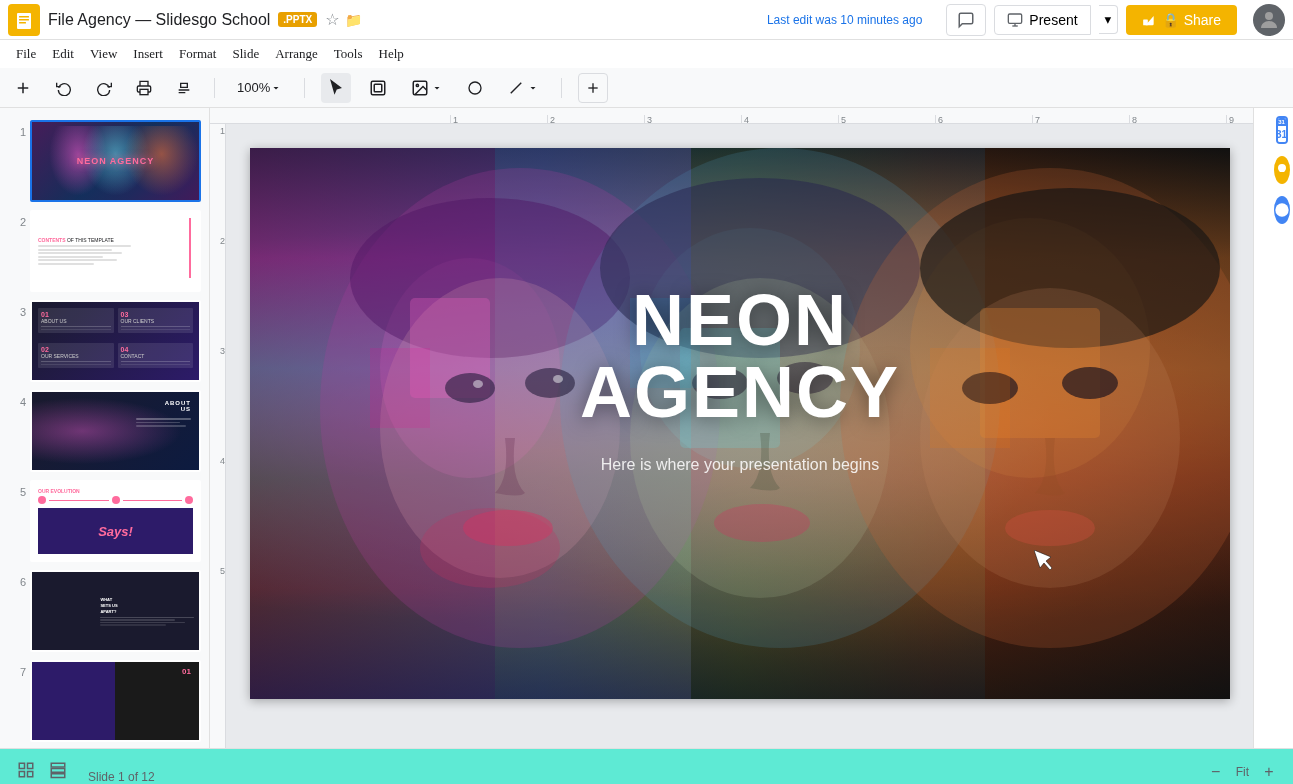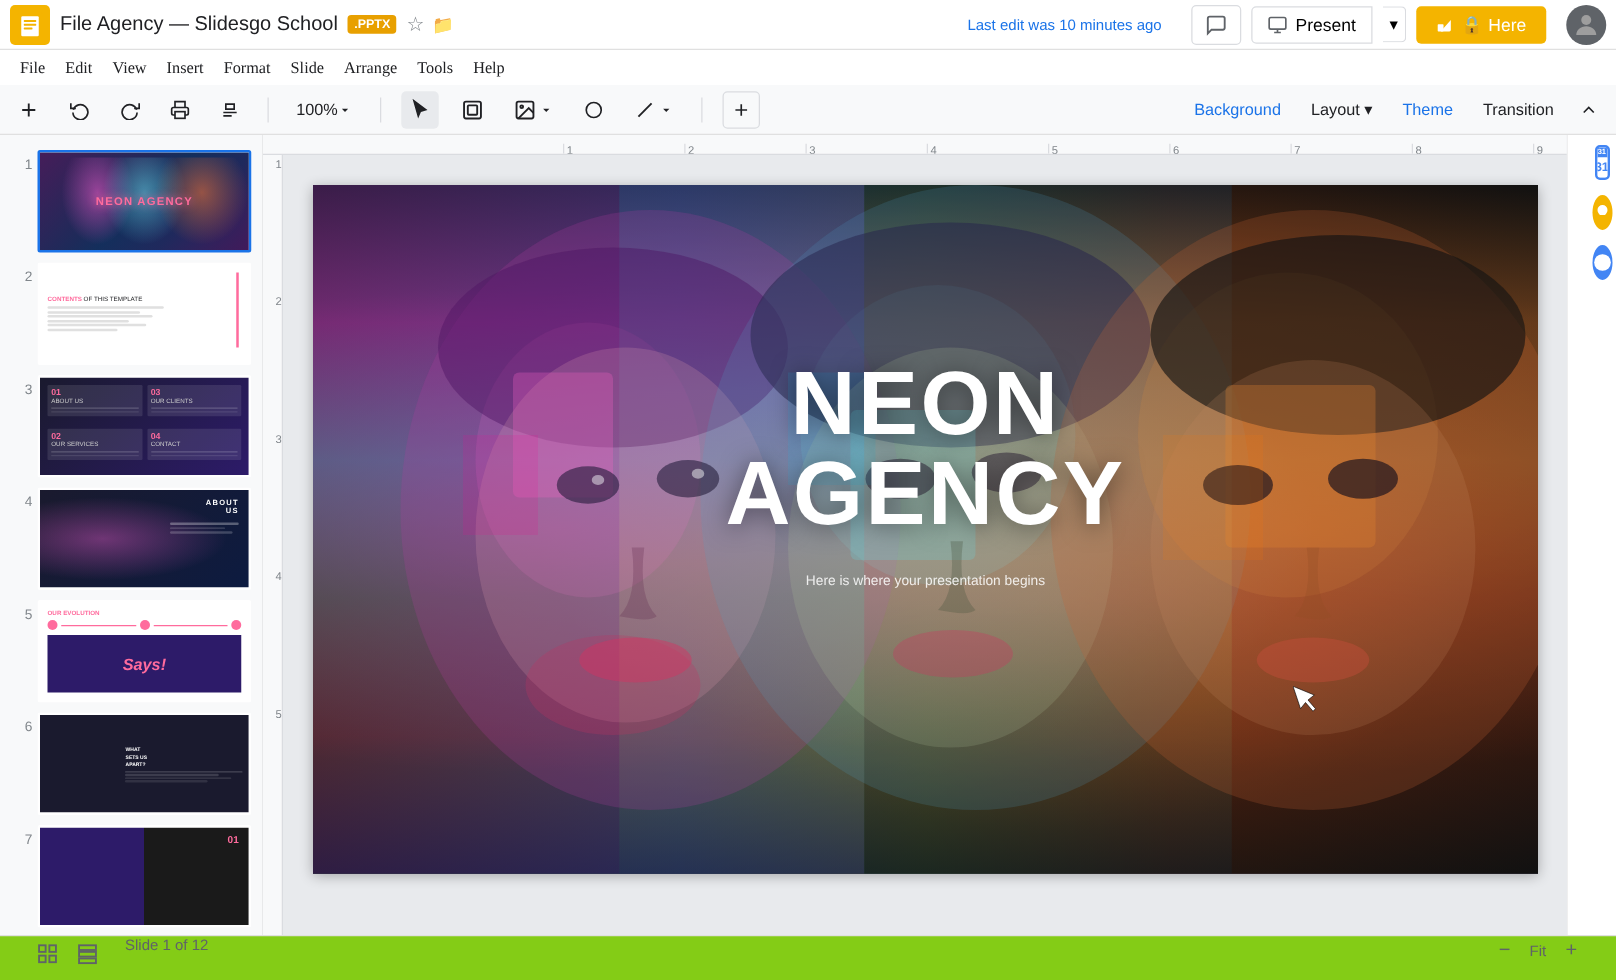--- a/index.html
+++ b/index.html
@@ -120,35 +120,35 @@
       text-align: center; z-index: 10;
     }
     .slide-title-main {
       font-size: 72px; font-weight: 900; color: #fff;
       text-transform: uppercase; letter-spacing: 2px;
       font-family: 'Arial Black', 'Arial', sans-serif;
       text-shadow: 0 2px 20px rgba(0,0,0,0.5);
       line-height: 1;
     }
     .slide-title-sub {
-      font-size: 11px; color: rgba(255,255,255,0.85); margin-top: 28px;
+      font-size: 16px; color: rgba(255,255,255,0.85); margin-top: 28px;
       font-weight: 400;
     }
 
     
     .right-sidebar {
       width: 40px; background: #fff; border-left: 1px solid #e0e0e0;
       display: flex; flex-direction: column; align-items: center; padding: 8px 0; gap: 12px; flex-shrink: 0;
     }
     .sidebar-icon { width: 28px; height: 28px; display: flex; align-items: center; justify-content: center; cursor: pointer; border-radius: 50%; padding-left: 16px; }
 
     
     .bottom-bar {
-      display: flex; align-items: flex-start; background: #84cc16; height: 36px; border-top: 1px solid #e0e0e0;
-      padding: 0 24px; flex-shrink: 0; font-size: 13px; color: #202124;
+      display: flex; align-items: flex-end; background: #5eead4; height: 36px; border-top: 1px solid #e0e0e0;
+      padding: 0 12px; flex-shrink: 0; font-size: 13px; color: #202124;
     }
     .view-icons { display: flex; gap: 4px; margin-right: 8px; }
     .view-icon { width: 28px; height: 28px; display: flex; align-items: center; justify-content: center; cursor: pointer; border-radius: 4px; }
     .slide-count { font-size: 12px; color: #5f6368; margin-left: 8px; }
     .zoom-controls { margin-left: auto; display: flex; align-items: center; gap: 8px; font-size: 12px; color: #5f6368; }
     .zoom-btn { border: none; background: transparent; cursor: pointer; font-size: 16px; color: #5f6368; display: flex; align-items: center; justify-content: center; width: 24px; height: 24px; border-radius: 4px; }
 
     
     .slide-panel::-webkit-scrollbar { width: 6px; }
     .slide-panel::-webkit-scrollbar-track { background: #f1f3f4; }
@@ -246,21 +246,21 @@
           <line x1="12" y1="17" x2="12" y2="21"></line>
         </svg>
       <span>Present</span>
     </button>
     <button class="btn-present-arrow">▾</button>
     <button class="btn-share">
       <svg width="14" height="14" viewBox="0 0 24 24" fill="white">
           <path d="M18 1l-2 2m0 0L12 7m4-4v14m-4-8l4 4m-4-4L8 3M6 21h12a2 2 0 002-2V5"></path>
           <rect x="2" y="11" width="8" height="10" rx="1" fill="white"></rect>
         </svg>
-      <span>🔒 Here</span>
+      <span>🔒 Share</span>
     </button>
     <div class="avatar">
       <svg width="24" height="24" viewBox="0 0 24 24">
           <circle cx="12" cy="8" r="4" fill="#9e9e9e"></circle>
           <path d="M4 20c0-4 3.6-7 8-7s8 3 8 7" fill="#9e9e9e"></path>
         </svg>
     </div>
   </div>
 </div>
 
@@ -362,32 +362,20 @@
   </button>
   <div class="toolbar-sep"></div>
 
   <button class="toolbar-btn" style="border: 1px solid #dadce0; border-radius:4px;">
     <svg width="16" height="16" viewBox="0 0 24 24" fill="none" stroke="#202124" stroke-width="2">
         <line x1="12" y1="5" x2="12" y2="19"></line>
         <line x1="5" y1="12" x2="19" y2="12"></line>
       </svg>
   </button>
 
-  <div class="toolbar-right">
-    <button class="toolbar-tab">Background</button>
-    <button class="toolbar-tab toolbar-tab-white">Layout ▾</button>
-    <button class="toolbar-tab">Theme</button>
-    <button class="toolbar-tab toolbar-tab-white">Transition</button>
-
-    <button class="toolbar-btn">
-      <svg width="16" height="16" viewBox="0 0 24 24" fill="none" stroke="#202124" stroke-width="2">
-          <polyline points="18 15 12 9 6 15"></polyline>
-        </svg>
-    </button>
-  </div>
 </div>
 
 <div class="main-area">
 
   <div class="slide-panel">
 
     <div class="slide-item">
       <span class="slide-num">1</span>
       <div class="slide-thumb active">
         <div class="slide-thumb-inner thumb1">

